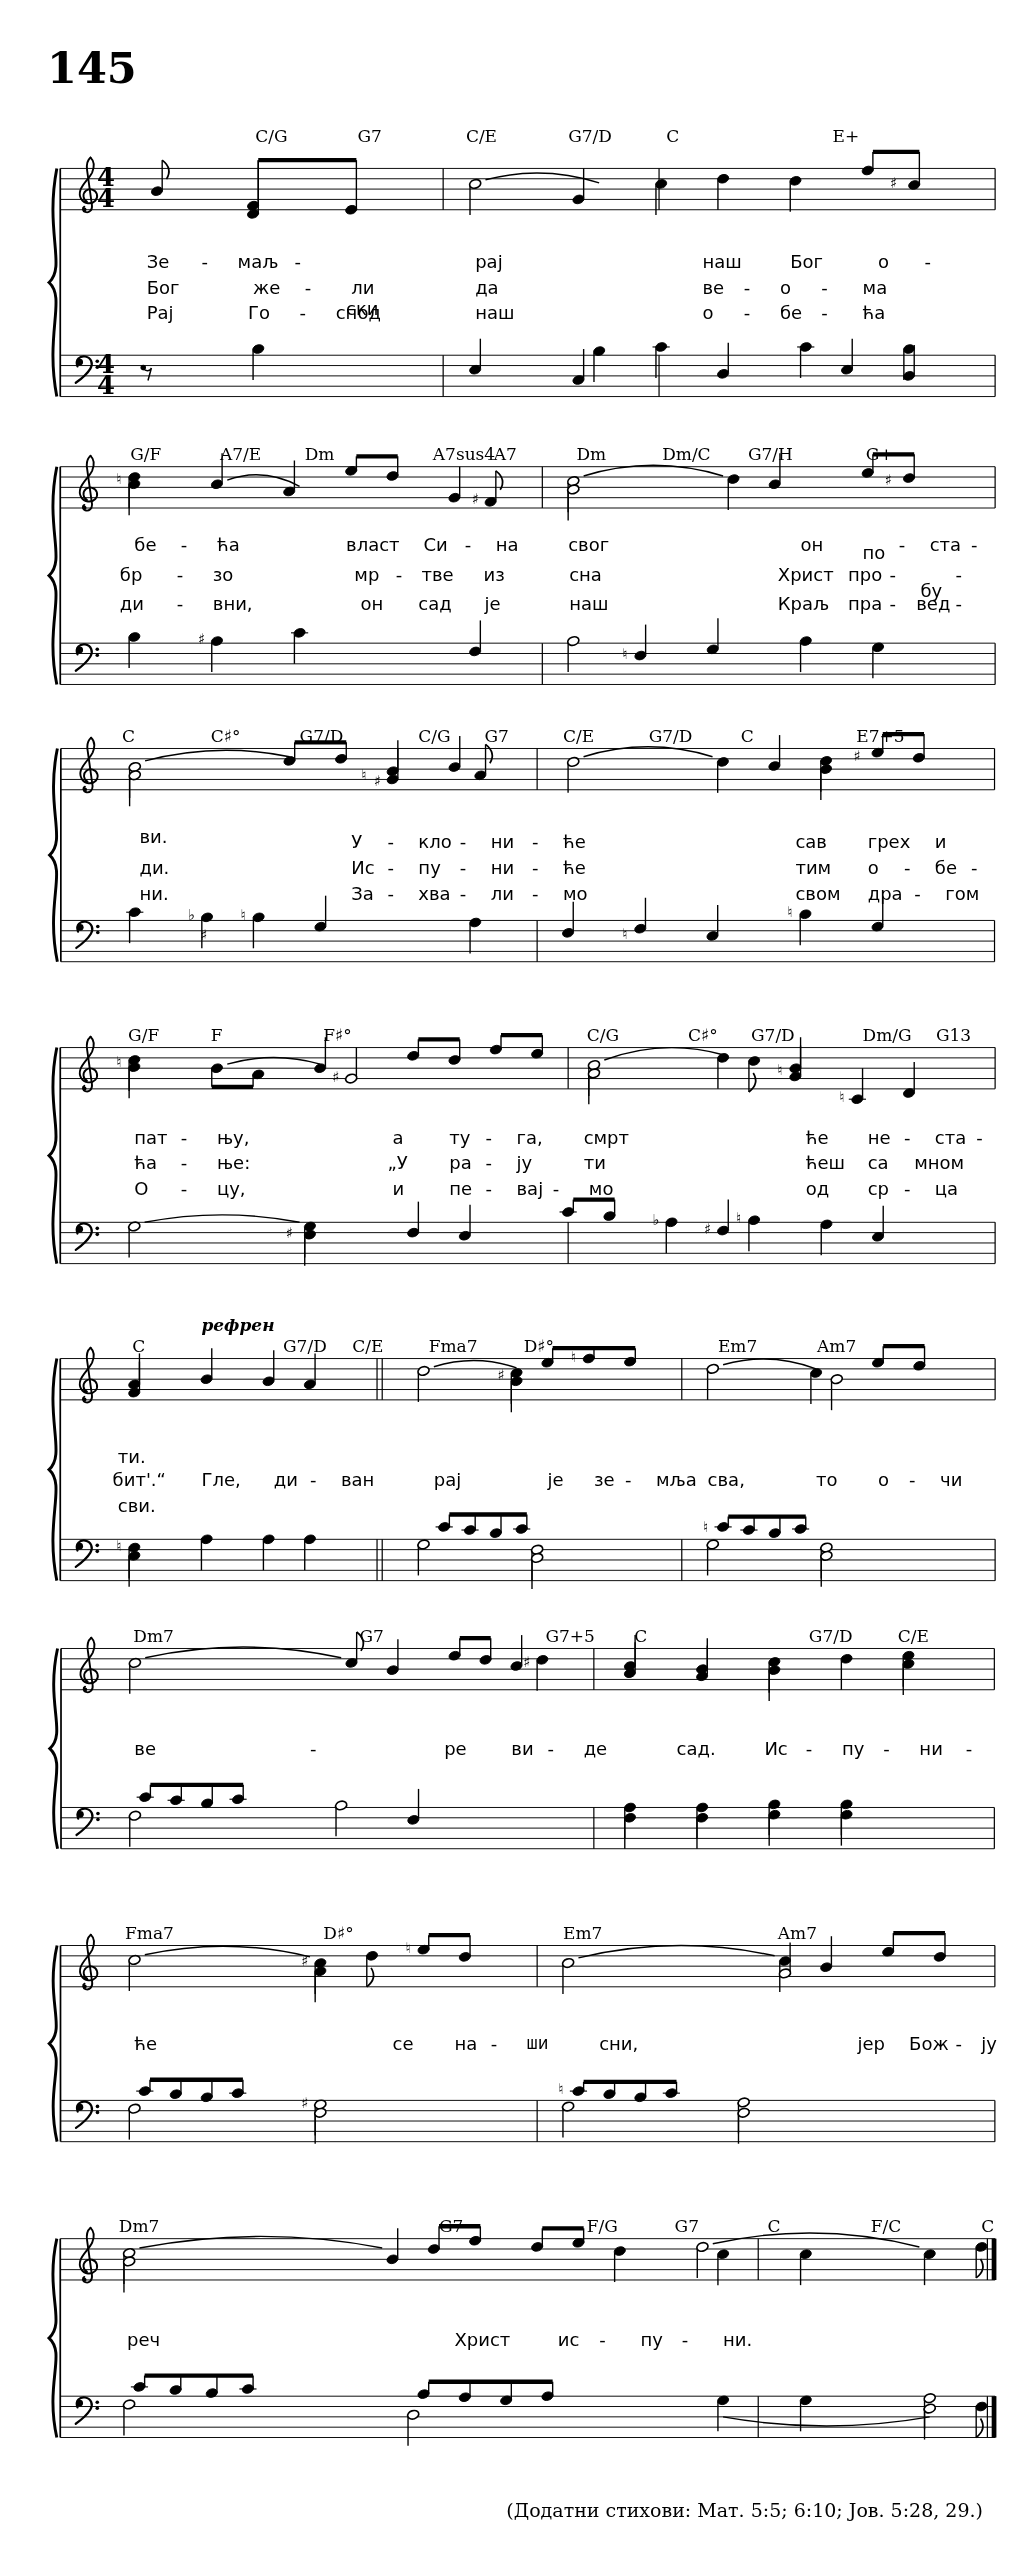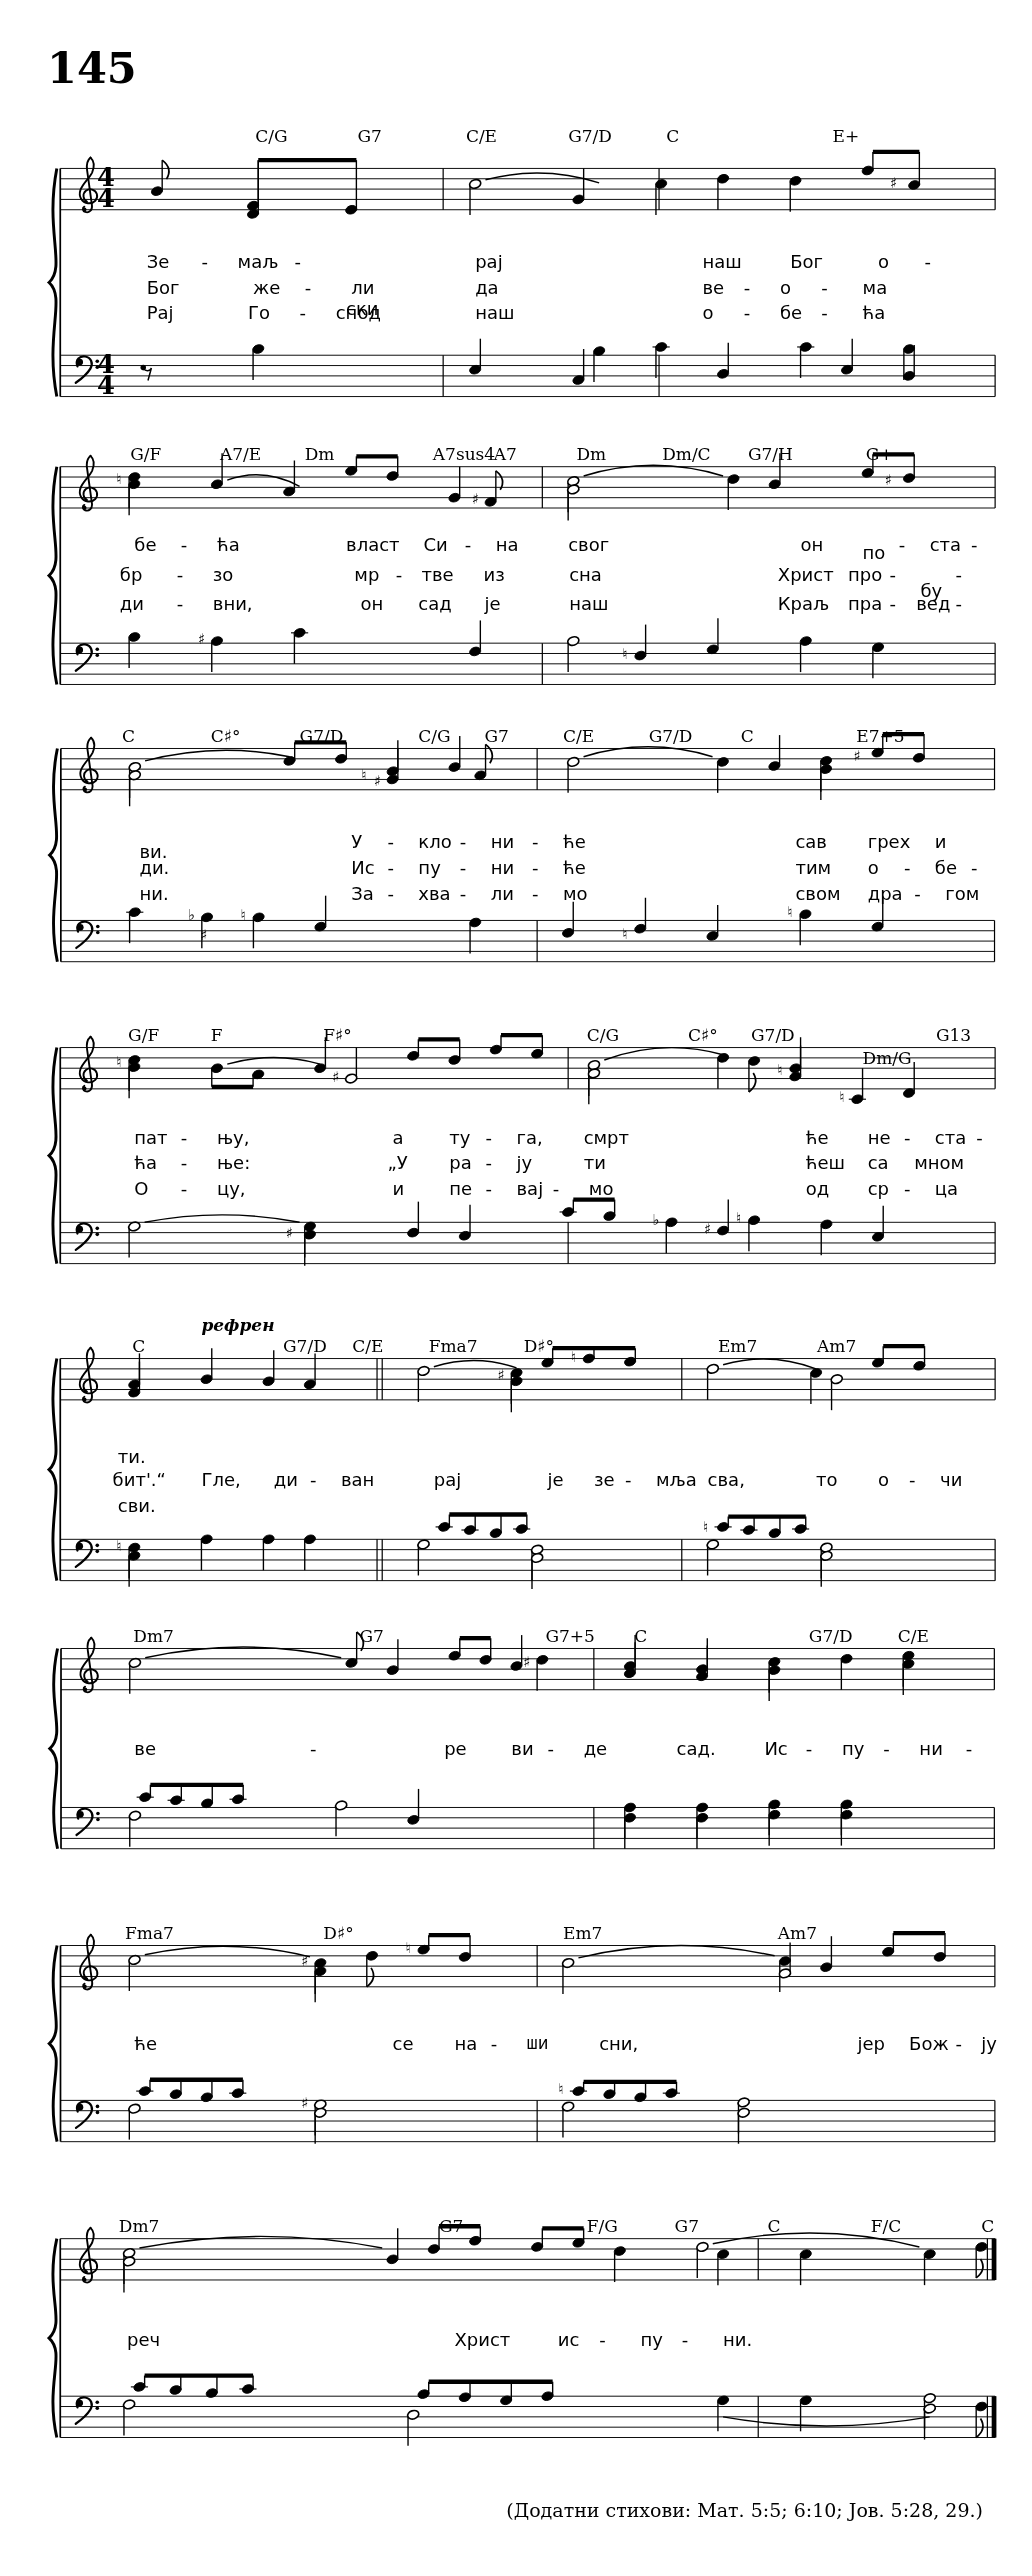--- a/index.html
+++ b/index.html
@@ -398,21 +398,21 @@
         </svg>
         <span class="chord" style="left: 11.8%;">C</span>
         <span class="chord" style="left: 20.4%;">C♯°</span>
         <span class="chord" style="left: 29%;">G7/D</span>
         <span class="chord" style="left: 40.5%;">C/G</span>
         <span class="chord" style="left: 46.9%;">G7</span>
         <span class="chord" style="left: 54.5%;">C/E</span>
         <span class="chord" style="left: 62.8%;">G7/D</span>
         <span class="chord" style="left: 71.7%;">C</span>
         <span class="chord" style="left: 82.9%;">E7+5</span>
-        <span class="syl" style="left: 13.5%; top: 115px;">ви.</span>
+        <span class="syl" style="left: 13.5%; top: 100px;">ви.</span>
         <span class="syl" style="left: 34%; top: 105px;">У</span>
         <span class="syl" style="left: 37.5%; top: 105px;">-</span>
         <span class="syl" style="left: 40.5%; top: 105px;">кло</span>
         <span class="syl" style="left: 44.5%; top: 105px;">-</span>
         <span class="syl" style="left: 47.5%; top: 105px;">ни</span>
         <span class="syl" style="left: 51.5%; top: 105px;">-</span>
         <span class="syl" style="left: 54.5%; top: 105px;">ће</span>
         <span class="syl" style="left: 77%; top: 105px;">сав</span>
         <span class="syl" style="left: 84%; top: 105px;">грех</span>
         <span class="syl" style="left: 90.5%; top: 105px;">и</span>
@@ -549,21 +549,21 @@
           <text x="762" y="231.6" text-anchor="middle" font-size="17px" font-family="&quot;DejaVu Sans&quot;,sans-serif">♭</text>
           <text x="822" y="241.2" text-anchor="middle" font-size="17px" font-family="&quot;DejaVu Sans&quot;,sans-serif">♯</text>
           <text x="858" y="229.2" text-anchor="middle" font-size="17px" font-family="&quot;DejaVu Sans&quot;,sans-serif">♮</text>
         </svg>
         <span class="chord" style="left: 12.4%;">G/F</span>
         <span class="chord" style="left: 20.4%;">F</span>
         <span class="chord" style="left: 31.3%;">F♯°</span>
         <span class="chord" style="left: 56.8%;">C/G</span>
         <span class="chord" style="left: 66.6%;">C♯°</span>
         <span class="chord" style="left: 72.7%;">G7/D</span>
-        <span class="chord" style="left: 83.5%; margin-top: 23px;">Dm/G</span>
+        <span class="chord" style="left: 83.5%;">Dm/G</span>
         <span class="chord" style="left: 90.6%;">G13</span>
         <span class="syl" style="left: 13%; top: 102px;">пат</span>
         <span class="syl" style="left: 17.5%; top: 102px;">-</span>
         <span class="syl" style="left: 21%; top: 102px;">њу,</span>
         <span class="syl" style="left: 38%; top: 102px;">а</span>
         <span class="syl" style="left: 43.5%; top: 102px;">ту</span>
         <span class="syl" style="left: 47%; top: 102px;">-</span>
         <span class="syl" style="left: 50%; top: 102px;">га,</span>
         <span class="syl" style="left: 56.5%; top: 102px;">смрт</span>
         <span class="syl" style="left: 78%; top: 102px;">ће</span>

